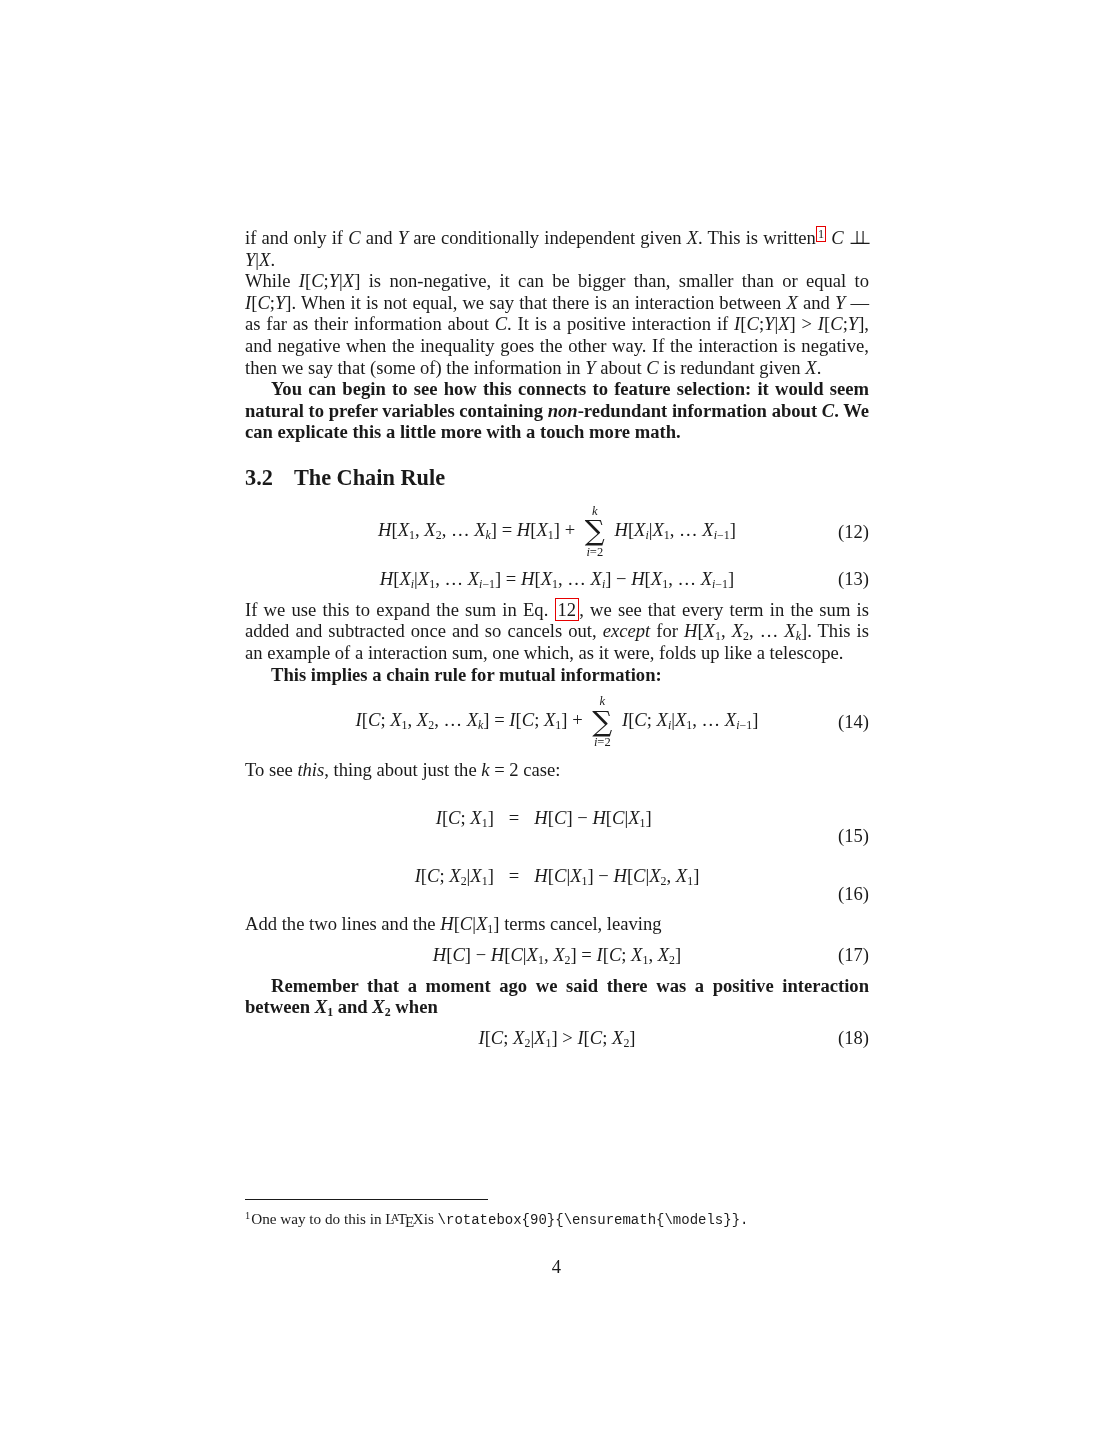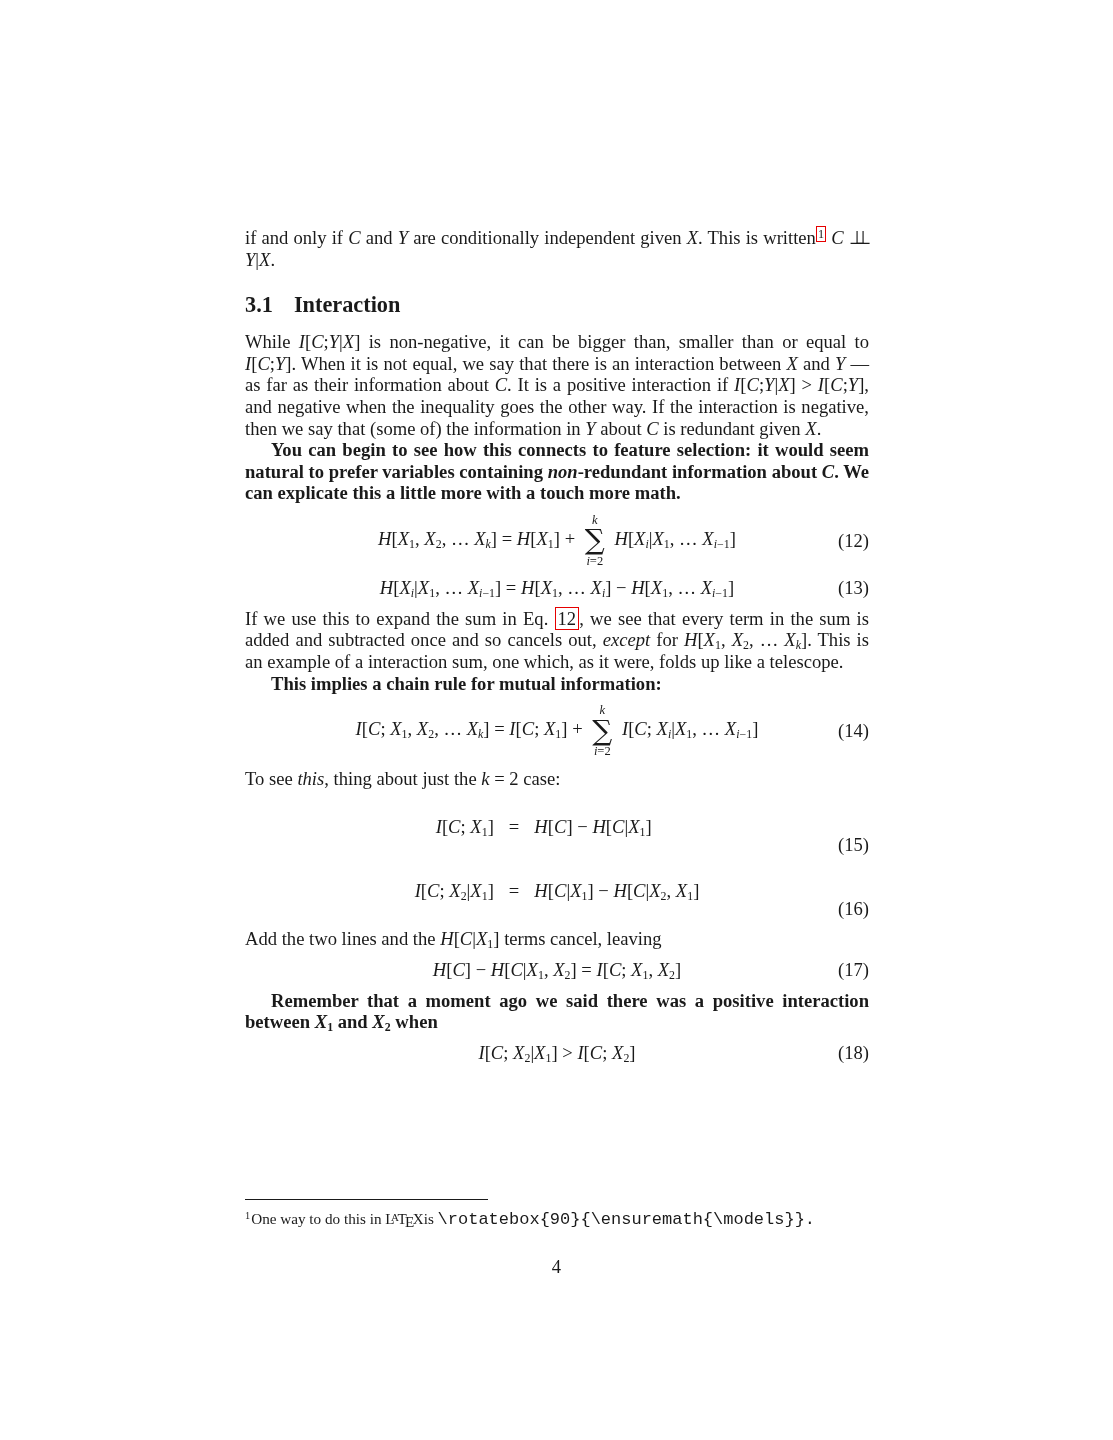--- a/index.html
+++ b/index.html
@@ -37,21 +37,21 @@
   .sum {
     display:inline-flex; flex-direction:column; align-items:center;
     vertical-align:middle; margin:0 5px; line-height:1;
   }
   .sum-t,.sum-b { font-size:12.5px; line-height:1.15; }
   .sum-s { font-size:28px; line-height:0.95; font-family:"DejaVu Serif",serif; }
   
   .eqnarray {
     position:relative; display:grid;
     grid-template-columns:1fr max-content max-content max-content 1fr;
-    row-gap:6px; margin:9px 0; align-items:center; text-align:left;
+    margin:9px 0; align-items:center; text-align:left;
   }
   .ea-lhs { grid-column:2; justify-self:end; }
   .ea-rel { grid-column:3; padding:0 15px; }
   .ea-rhs { grid-column:4; justify-self:start; }
   .ea-num { grid-column:5; justify-self:end;margin-top:36px; }
   .r1 { grid-row:1; } .r2 { grid-row:2;font-family:Liberation Serif, serif; }
   
   .linkbox {
     border:1.5px solid var(--link,#e60000);
     padding:0 2px; color:#1a1a1a; text-decoration:none; cursor:pointer;
@@ -64,43 +64,43 @@
   }
   
   .footnote {
     position:absolute; left:245px; top:1199px; width:624px;
     font-size:15.2px; line-height:18.5px;
   }
   .fn-rule { width:243px; border-top:1.4px solid #1a1a1a; margin-bottom:8px; }
   .fn-marker { font-size:0.68em; vertical-align:0.5em; line-height:0; margin-right:1px; }
   .fn-text code {
     font-family:"Liberation Mono","DejaVu Sans Mono",monospace;
-    font-size:17px;
+    font-size:14px;
   }
   .latex { white-space:nowrap; }
   .lx-a { font-size:0.72em; vertical-align:0.26em; margin-left:-0.34em; margin-right:-0.12em; }
   .lx-e { vertical-align:-0.22em; margin-left:-0.11em; margin-right:-0.11em; }
   .pageno {
     position:absolute; top:1256px; left:0; width:100%;
     text-align:center; font-size:18.6px;
   }
 </style>
 </head>
 <body>
 
 <div class="page">
   <div class="content">
 
     <p class="para">if and only if <i>C</i> and <i>Y</i> are <b>conditionally independent</b> given <i>X</i>.  This is written<sup class="linkbox">1</sup> <i>C</i> <span class="indep">⊥⊥</span> <i>Y</i>|<i>X</i>.</p>
 
-    <h2 class="sec"><span class="sec-num">3.1</span><span class="sec-title">Interaction</span></h2>
 
     <p class="para">While <i>I</i>[<i>C</i>;<i>Y</i>|<i>X</i>] is non-negative, it can be bigger than, smaller than or equal to <i>I</i>[<i>C</i>;<i>Y</i>]. When it is not equal, we say that there is an <b>interaction</b> between <i>X</i> and <i>Y</i> — as far as their information about <i>C</i>.  It is a positive interaction if <i>I</i>[<i>C</i>;<i>Y</i>|<i>X</i>] &gt; <i>I</i>[<i>C</i>;<i>Y</i>], and negative when the inequality goes the other way. If the interaction is negative, then we say that (some of) the information in <i>Y</i> about <i>C</i> is <b>redundant</b> given <i>X</i>.</p>
     <p class="para indent">You can begin to see how this connects to feature selection: it would seem natural to prefer variables containing <i>non</i>-redundant information about <i>C</i>.  We can explicate this a little more with a touch more math.</p>
 
+    <h2 class="sec"><span class="sec-num">3.2</span><span class="sec-title">The Chain Rule</span></h2>
 
 
     <div class="eq">
       <span class="math"><i>H</i>[<i>X</i><sub>1</sub>, <i>X</i><sub>2</sub>, … <i>X</i><sub><i>k</i></sub>] = <i>H</i>[<i>X</i><sub>1</sub>] + <span class="sum">
             <span class="sum-t"><i>k</i></span>
             <span class="sum-s">∑</span>
             <span class="sum-b"><i>i</i>=2</span>
           </span> <i>H</i>[<i>X</i><sub><i>i</i></sub>|<i>X</i><sub>1</sub>, … <i>X</i><sub><i>i</i>−1</sub>]</span>
       <span class="eqnum">(12)</span>
     </div>

